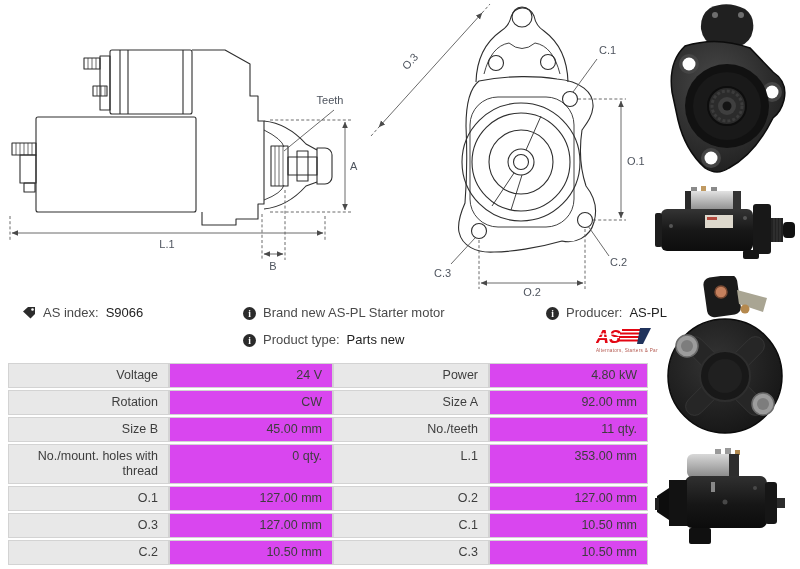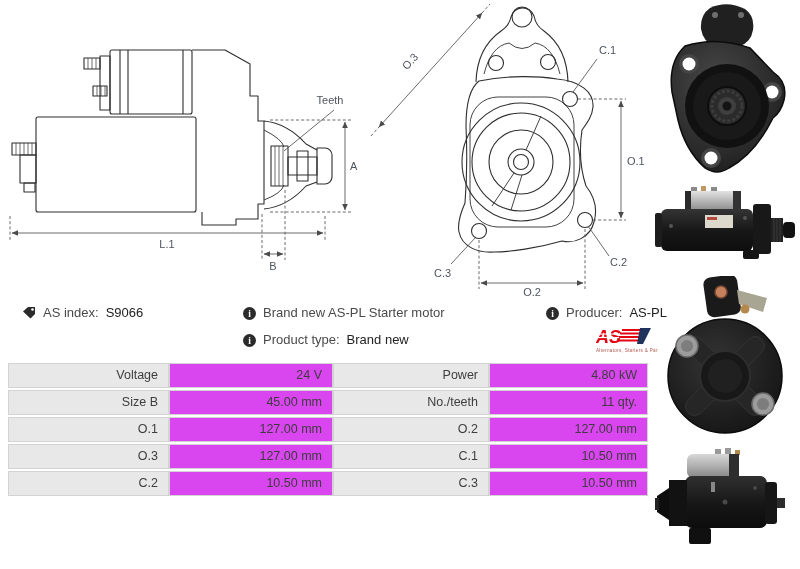--- a/index.html
+++ b/index.html
@@ -269,21 +269,21 @@
 
 
   <div class="ii i-desc">
     <span class="icon-info">i</span>
     <span>Brand new AS-PL Starter motor</span>
   </div>
 
   <div class="ii i-ptype">
     <span class="icon-info">i</span>
     <span>Product type:</span>
-    <b>Brand new</b>
+    <b>Parts new</b>
   </div>
 
   <div class="ii i-producer">
     <span class="icon-info">i</span>
     <span>Producer:</span>
     <b>AS-PL</b>
   </div>
 
   <svg class="i-logo" width="62" height="30" viewBox="0 0 62 30">
     <text x="0" y="16" font-size="18" font-weight="bold" font-style="italic" fill="#e30613">AS</text>
@@ -309,26 +309,38 @@
         <col style="width:159px">
       </colgroup>
     <tbody>
       <tr>
         <td class="l">Voltage</td>
         <td class="v">24 V</td>
         <td class="l">Power</td>
         <td class="v">4.80 kW</td>
       </tr>
       <tr>
+        <td class="l">Rotation</td>
+        <td class="v">CW</td>
+        <td class="l">Size A</td>
+        <td class="v">92.00 mm</td>
+      </tr>
+      <tr>
         <td class="l">Size B</td>
         <td class="v">45.00 mm</td>
         <td class="l">No./teeth</td>
         <td class="v">11 qty.</td>
       </tr>
       <tr>
+        <td class="l">No./mount. holes with thread</td>
+        <td class="v">0 qty.</td>
+        <td class="l">L.1</td>
+        <td class="v">353.00 mm</td>
+      </tr>
+      <tr>
         <td class="l">O.1</td>
         <td class="v">127.00 mm</td>
         <td class="l">O.2</td>
         <td class="v">127.00 mm</td>
       </tr>
       <tr>
         <td class="l">O.3</td>
         <td class="v">127.00 mm</td>
         <td class="l">C.1</td>
         <td class="v">10.50 mm</td>

